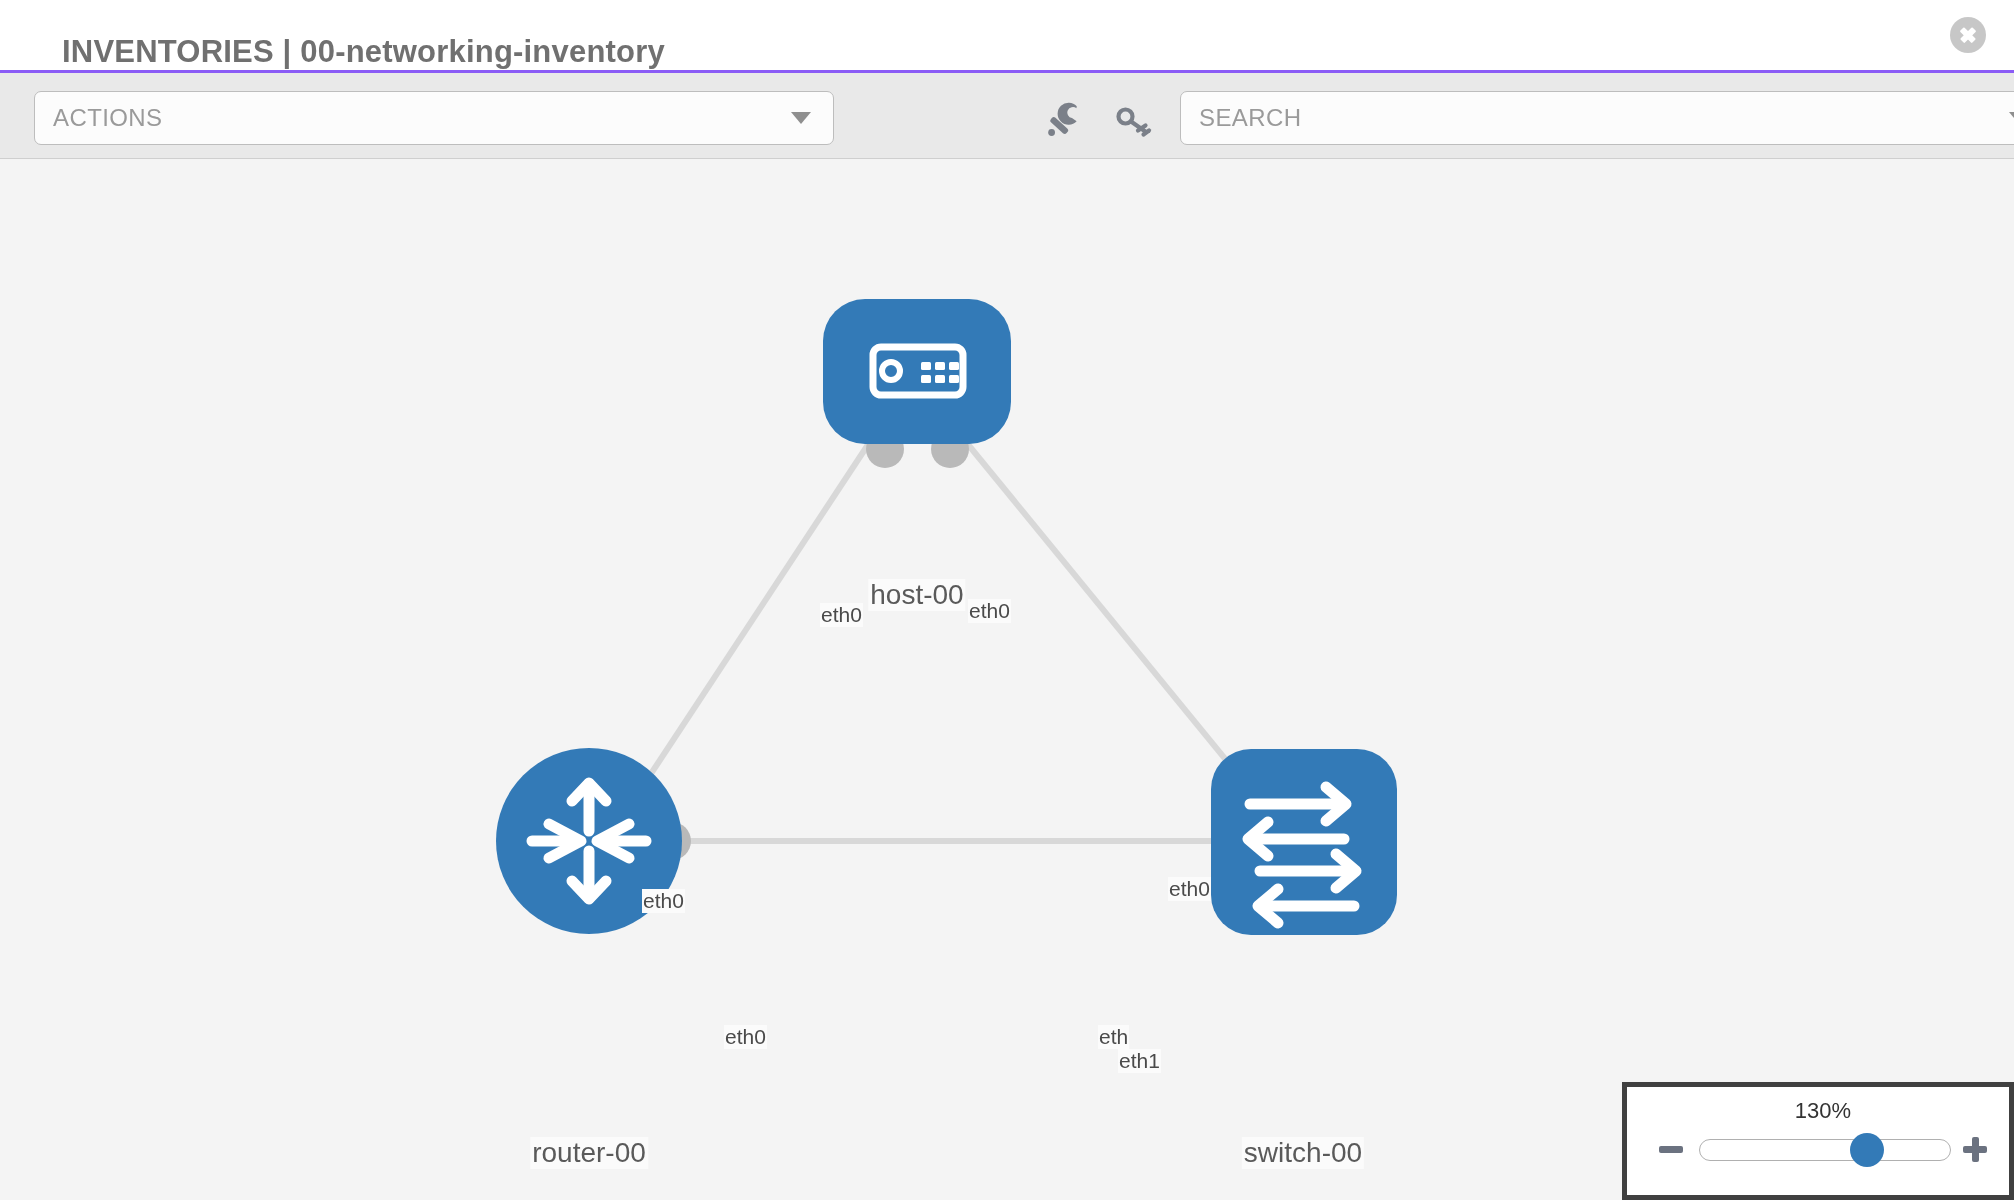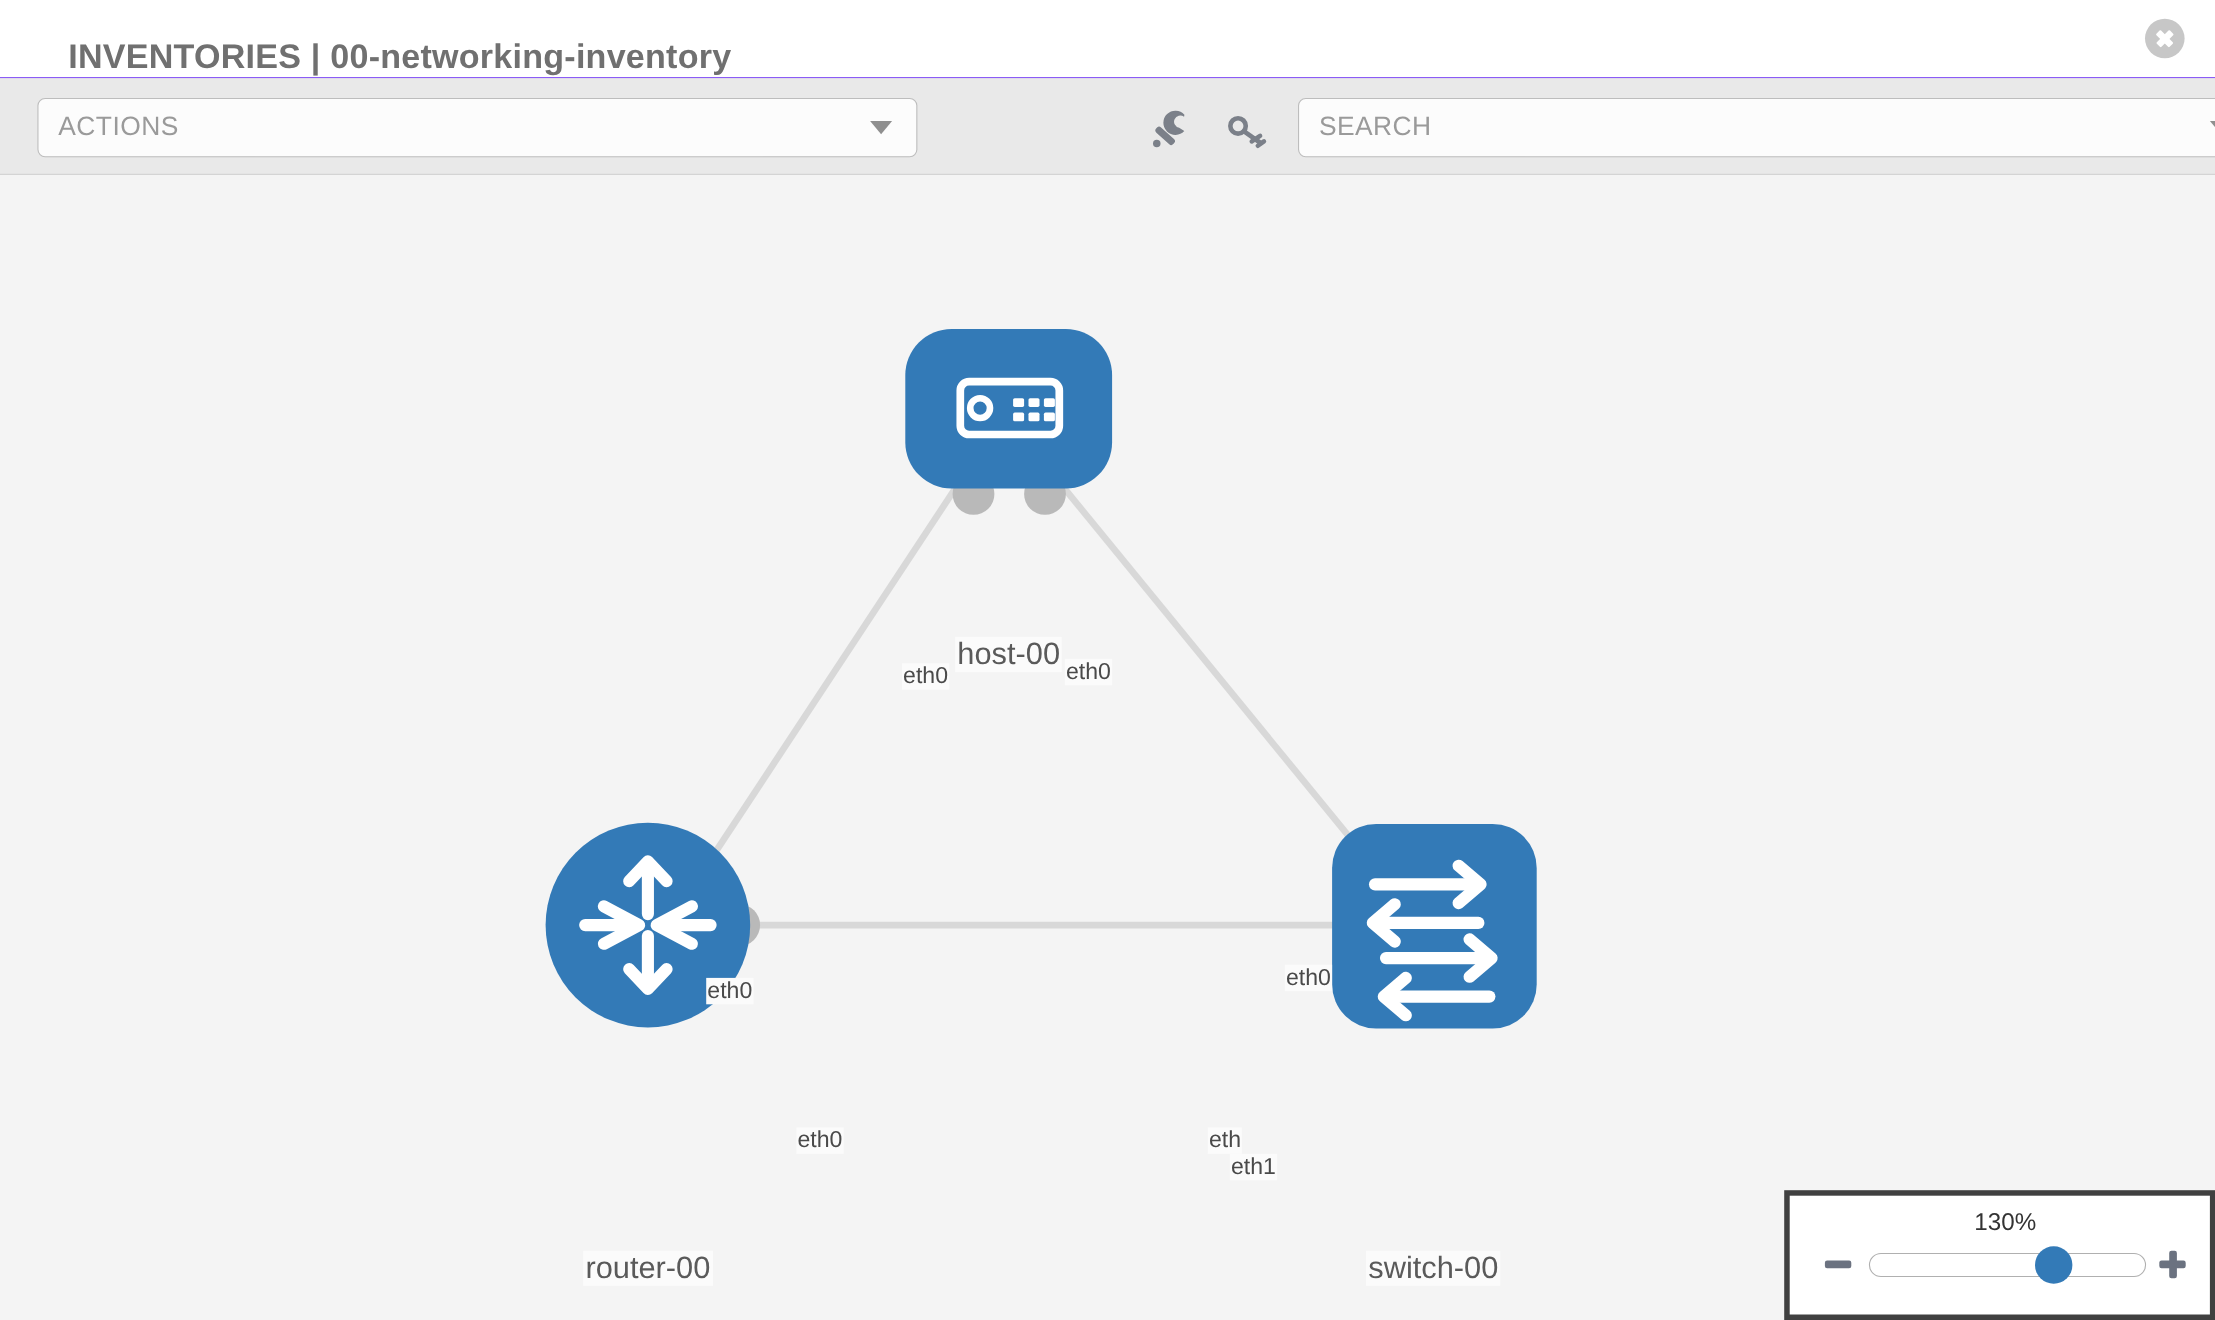--- a/index.html
+++ b/index.html
@@ -60,21 +60,21 @@
   .close-btn::before { transform: translate(-50%,-50%) rotate(45deg); }
   .close-btn::after  { transform: translate(-50%,-50%) rotate(-45deg); }
 
   
   .toolbar {
     position: absolute;
     left: 0; top: 70px;
     width: 2014px;
     height: 89px;
     background: #e9e9e9;
-    border-top: 1px solid #8b5cf6;
+    border-top: 3px solid #8b5cf6;
     border-bottom: 1px solid #cfcfcf;
     box-sizing: border-box;
   }
   .select-box {
     position: absolute;
     background: #fcfcfc;
     border: 1px solid #bdbdbd;
     border-radius: 7px;
     box-sizing: border-box;
     cursor: pointer;

